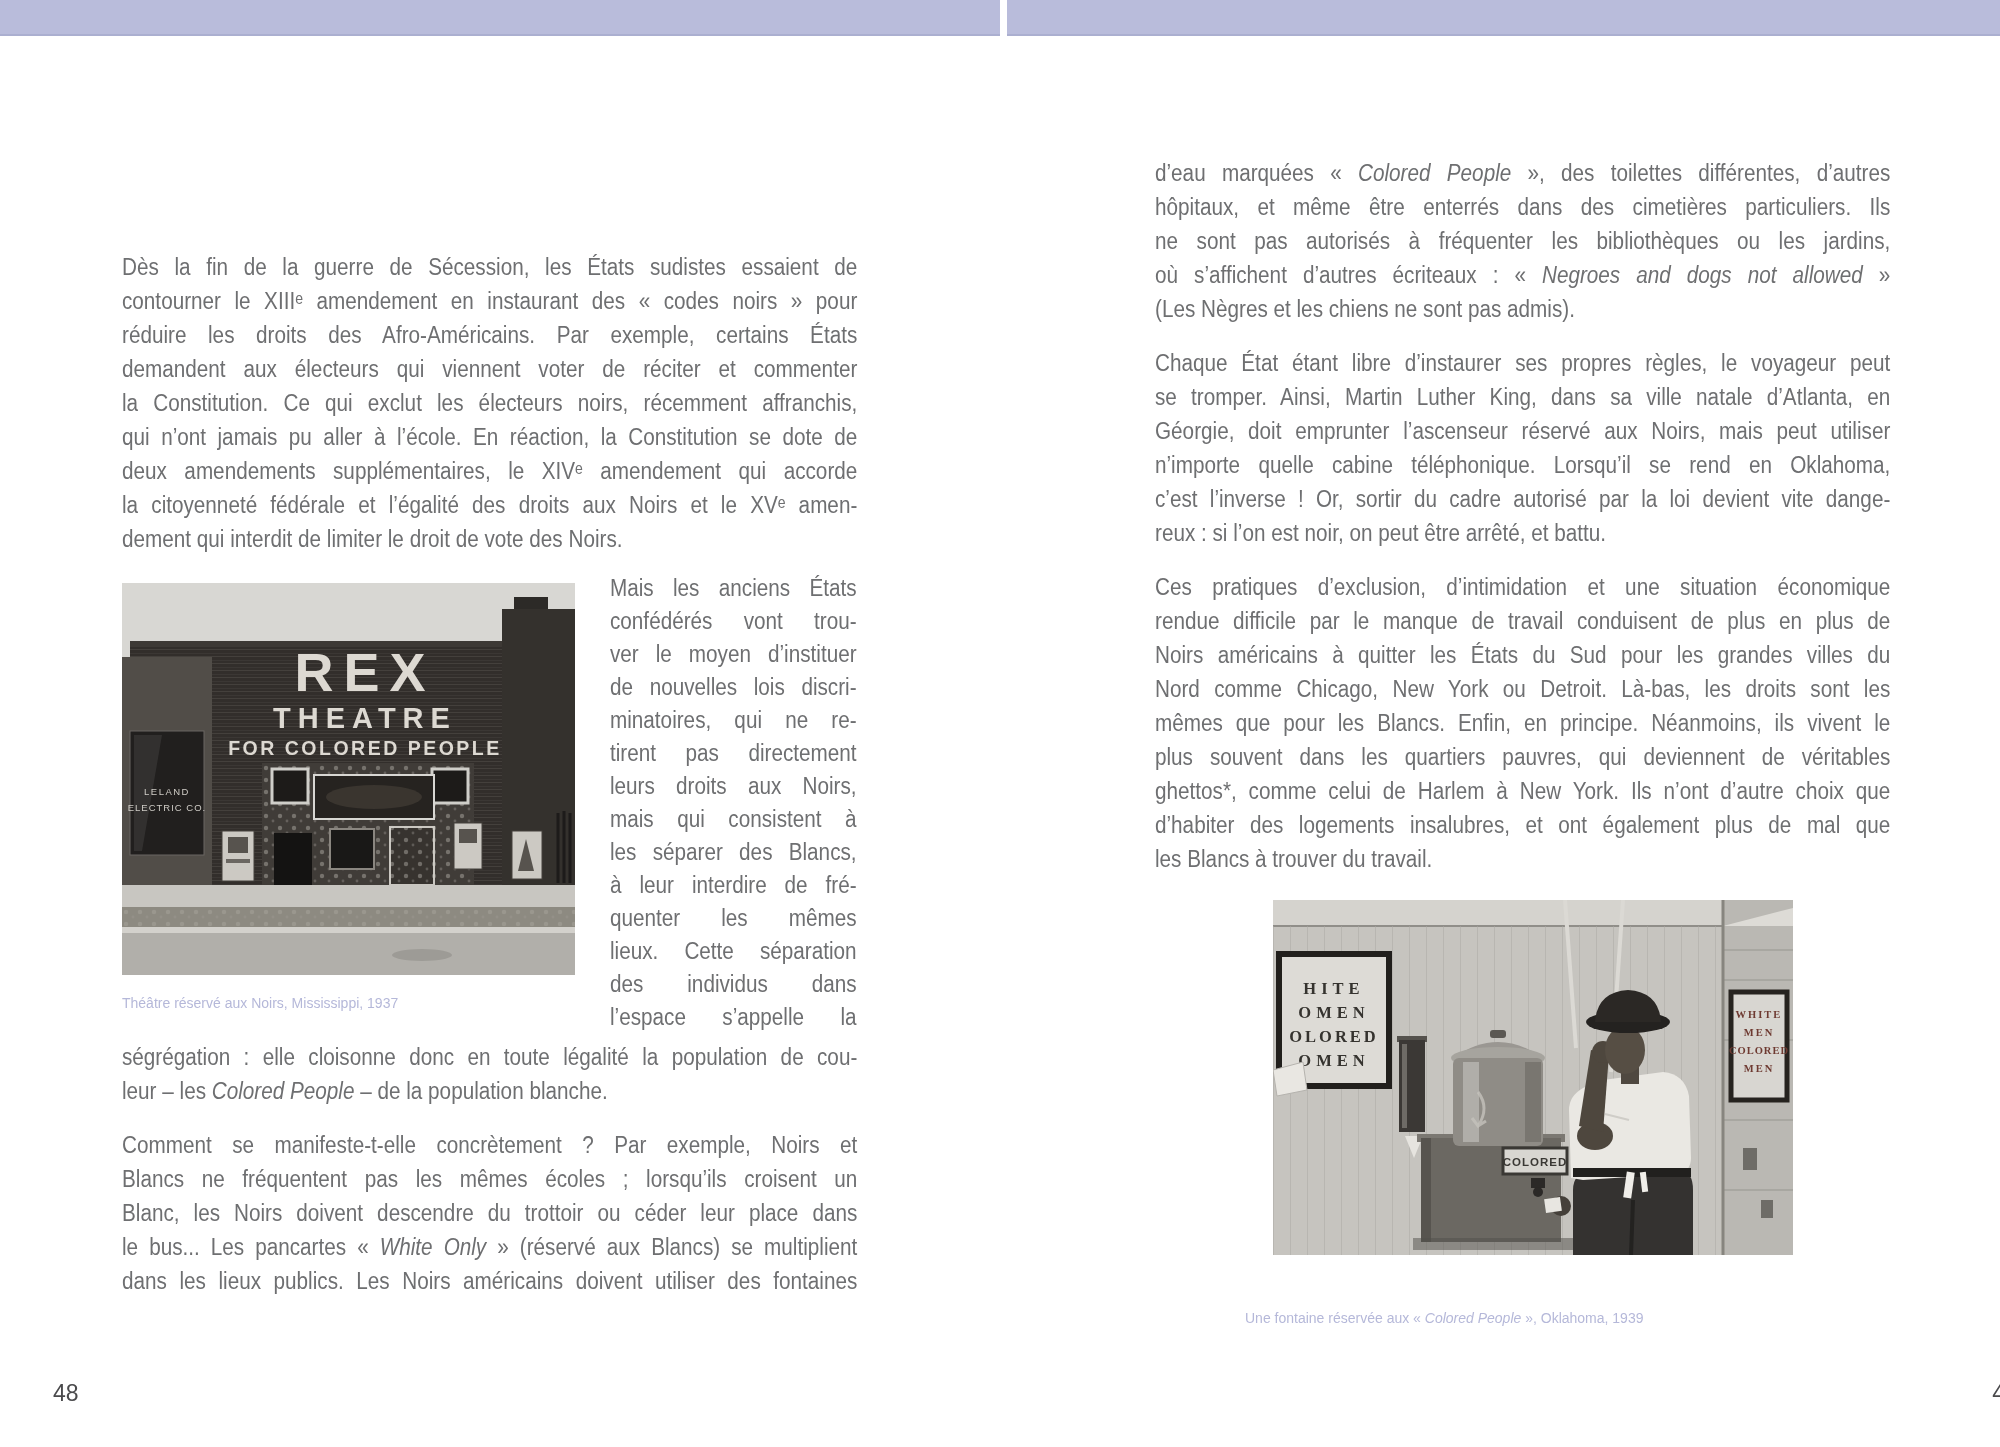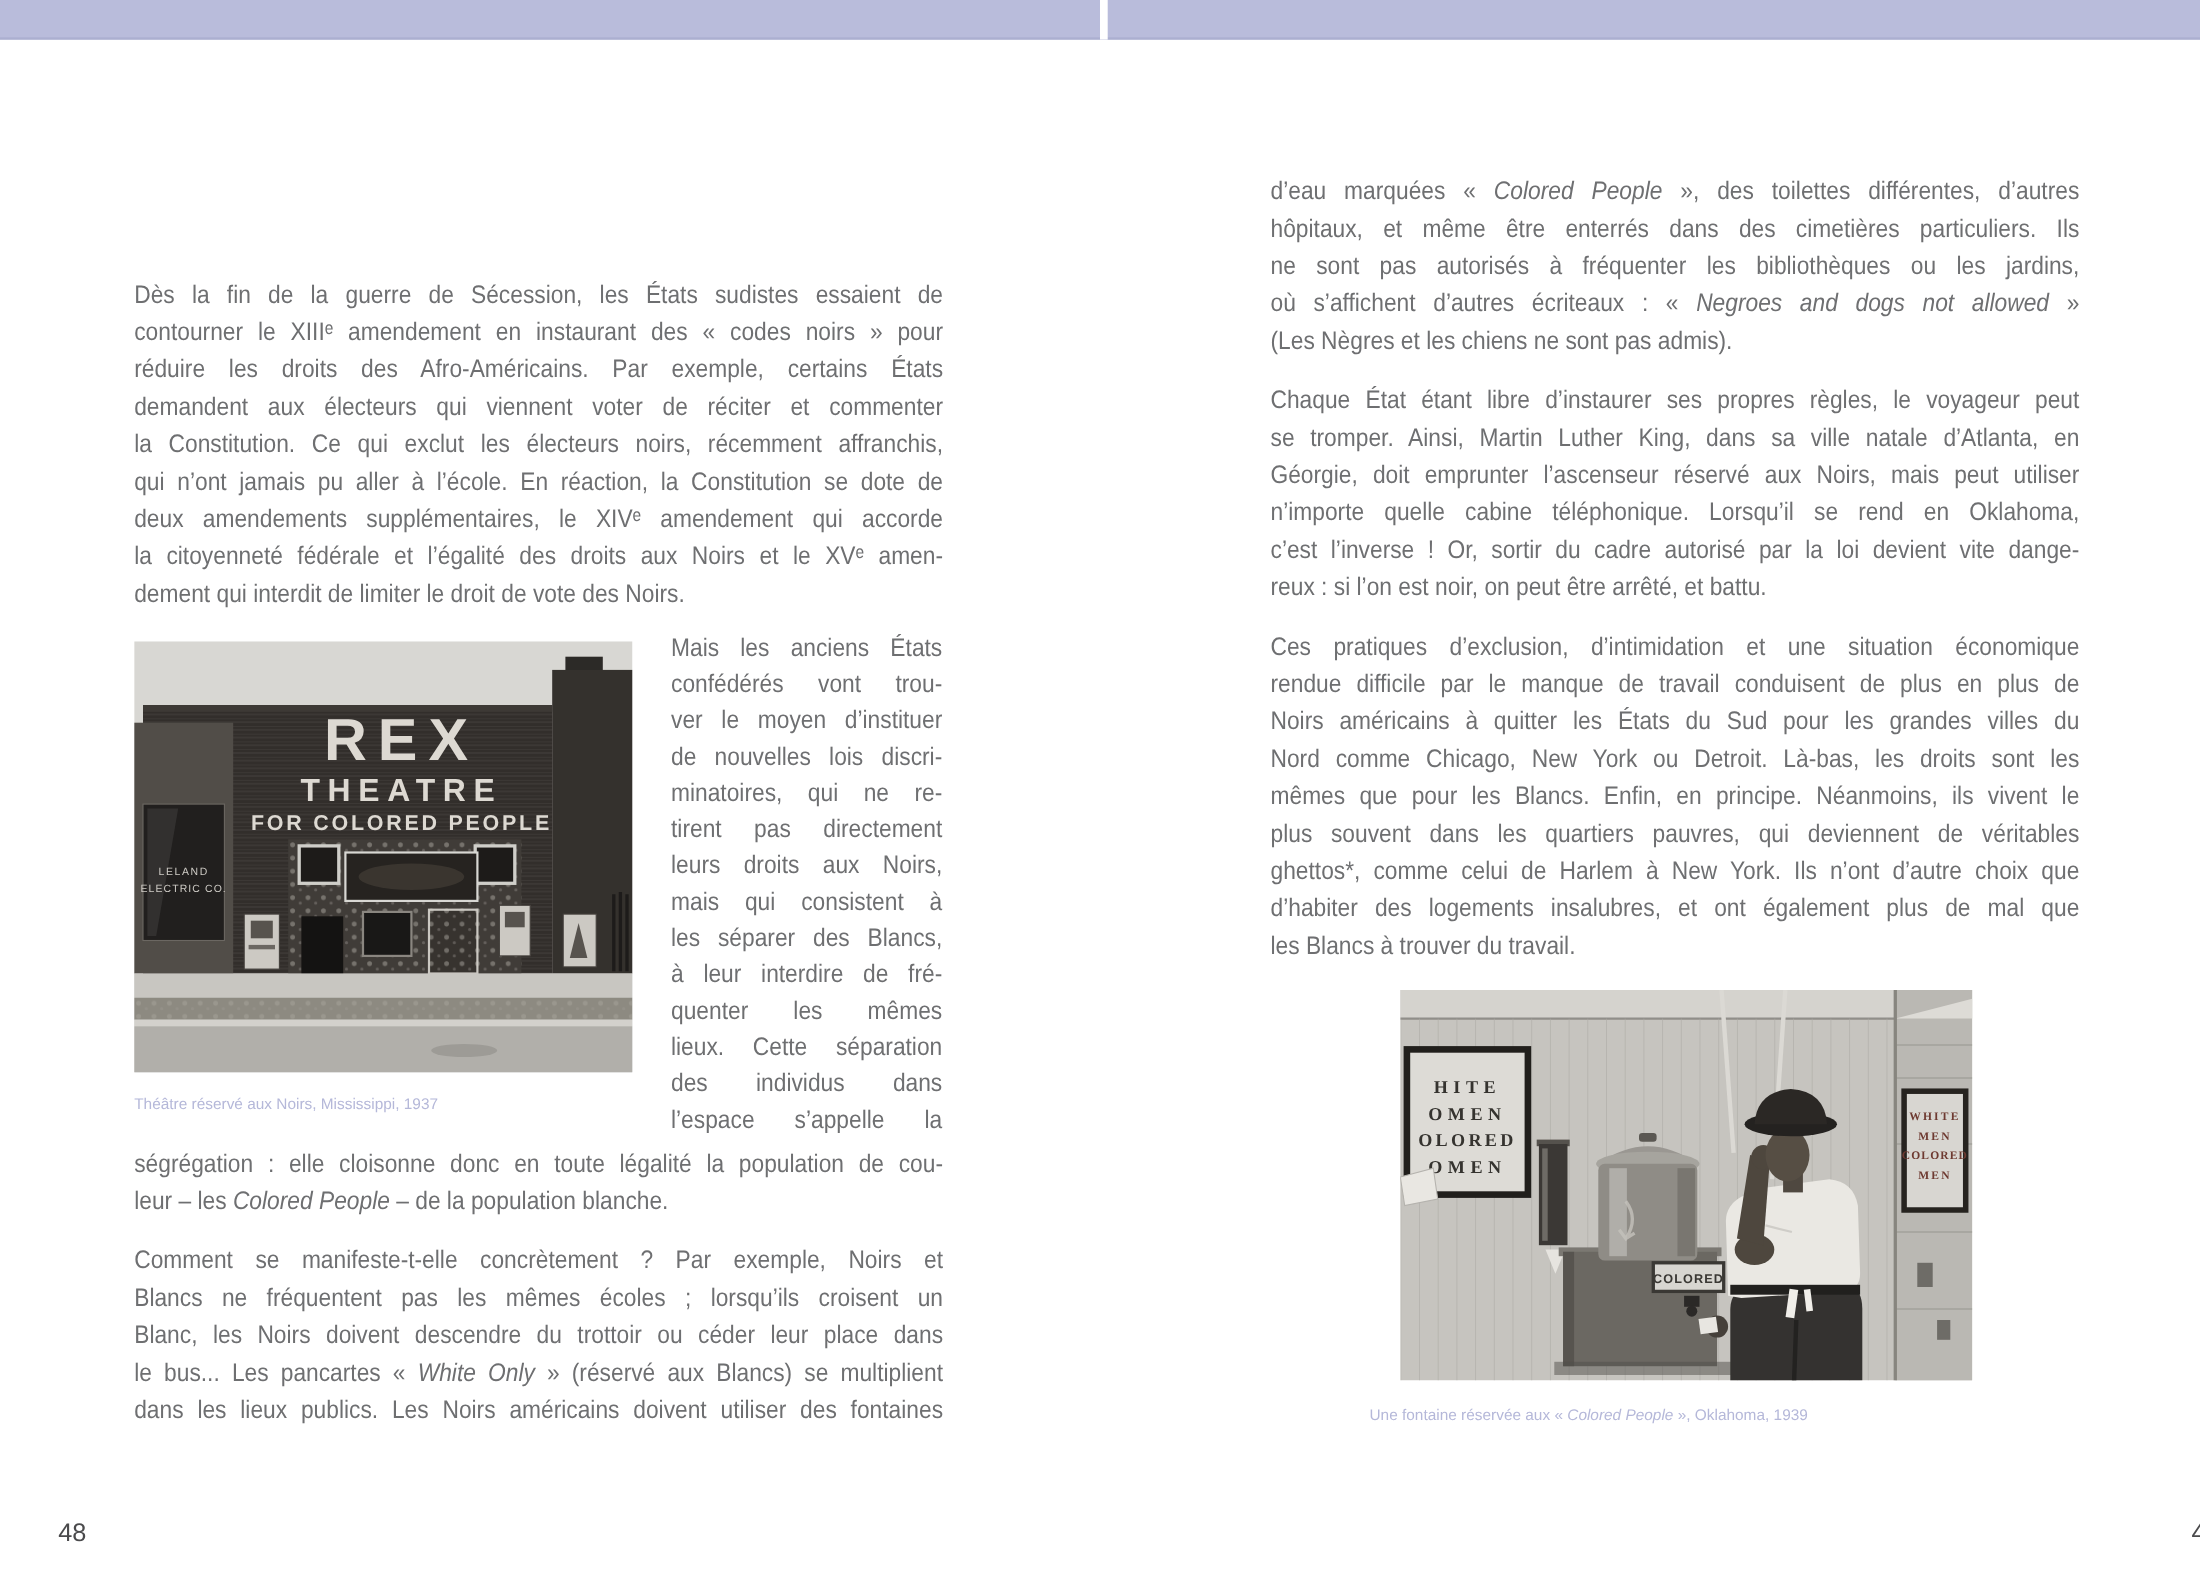--- a/index.html
+++ b/index.html
@@ -266,17 +266,17 @@
       <g font-family="Liberation Serif,serif" font-weight="bold" fill="#6e3a31" text-anchor="middle">
         <rect x="458" y="92" width="56" height="108" fill="#d8d6d1" stroke="#26231f" stroke-width="5"></rect>
         <text x="486" y="118" font-size="10.5" letter-spacing="2">WHITE</text>
         <text x="486" y="136" font-size="10.5" letter-spacing="2">MEN</text>
         <text x="486" y="154" font-size="10.5" letter-spacing="1">COLORED</text>
         <text x="486" y="172" font-size="10.5" letter-spacing="2">MEN</text>
       </g>
     </svg>
   </div>
 
-  <div class="caption" style="left:1245px;top:1278px;width:520px;">Une fontaine réservée aux « <i>Colored People</i> », Oklahoma, 1939</div>
+  <div class="caption" style="left:1245px;top:1310px;width:520px;">Une fontaine réservée aux « <i>Colored People</i> », Oklahoma, 1939</div>
 
   <div class="pagenum" style="left:1948px;top:1380px;width:80px;text-align:center;">49</div>
 
 </div>
 
 </body></html>

